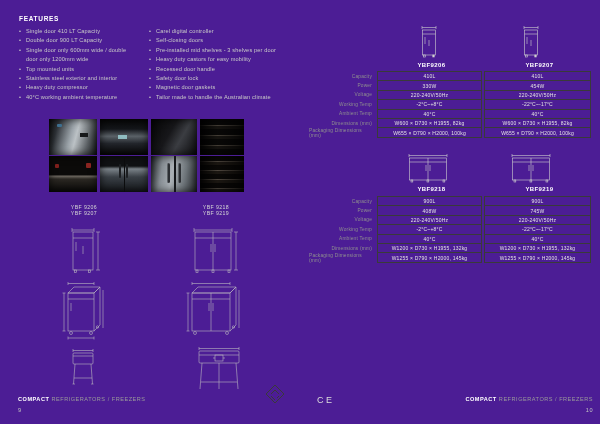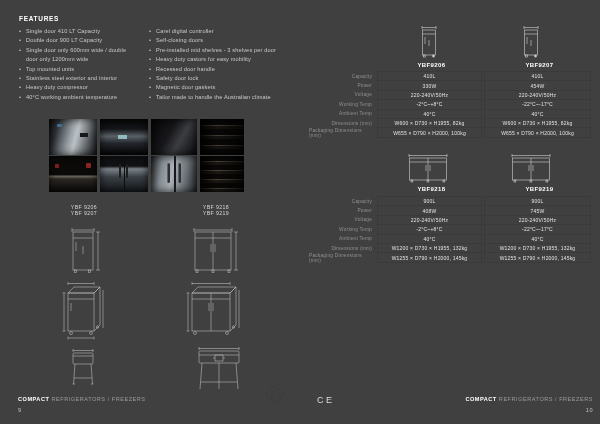--- a/index.html
+++ b/index.html
@@ -1,16 +1,16 @@
 <!DOCTYPE html>
 <html><head>
 <meta charset="utf-8">
 <style>
   html,body{margin:0;padding:0;background:#000;}
-  #page{position:relative;width:600px;height:424px;background:#404040;overflow:hidden;
+  #page{position:relative;width:600px;height:424px;background:#4c1d95;overflow:hidden;
         font-family:"Liberation Sans","DejaVu Sans",sans-serif;color:#ddd;}
 
   
   .features{position:absolute;left:19px;top:15px;}
   .features-title{font-size:6.5px;font-weight:bold;color:#fff;letter-spacing:.7px;margin-bottom:5px;}
   .features-cols{display:flex;gap:18px;}
   .features ul{list-style:none;margin:0;padding:0;}
   .fcol-left{width:112px;}
   .fcol-right{width:128px;}
   .features li{font-size:5.6px;color:#c9c9c9;line-height:9.4px;padding-left:7px;position:relative;letter-spacing:.15px;}

